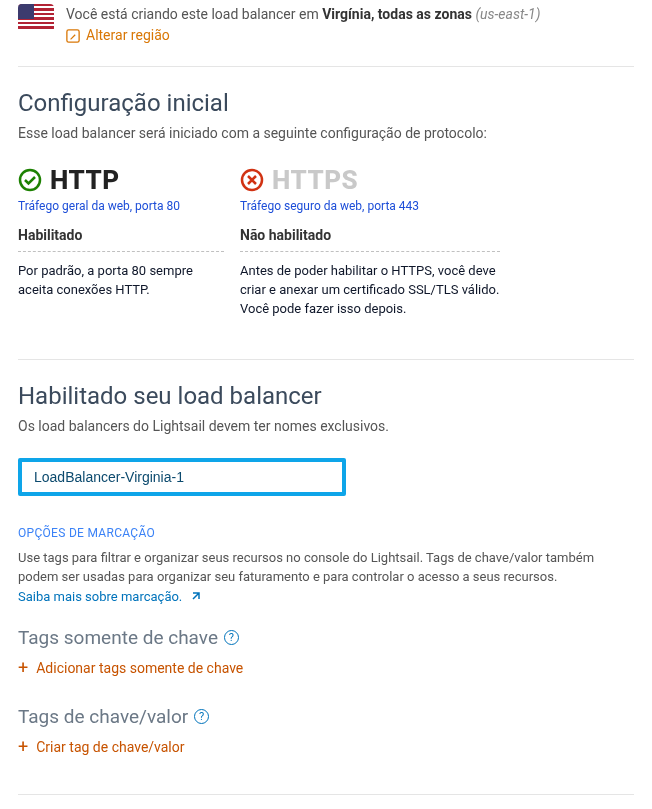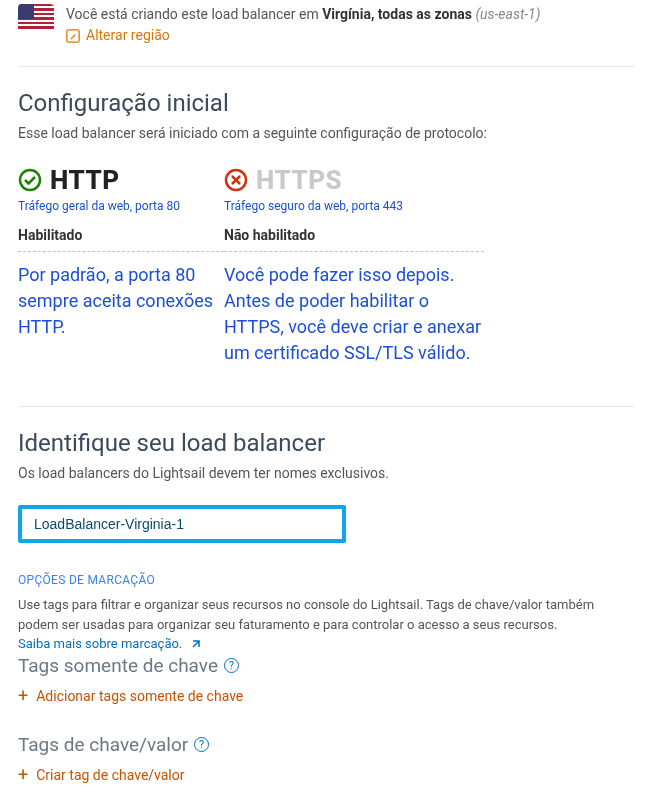--- a/index.html
+++ b/index.html
@@ -8,33 +8,33 @@
 .flag { width: 36px; height: 28px; border-radius: 4px; background: linear-gradient(#b22234 0 8%, #fff 8% 16%, #b22234 16% 24%, #fff 24% 32%, #b22234 32% 40%, #fff 40% 48%, #b22234 48% 56%, #fff 56% 64%, #b22234 64% 72%, #fff 72% 80%, #b22234 80% 88%, #fff 88% 100%); position: relative; flex-shrink: 0; }
 .flag::before { content:""; position:absolute; top:0; left:0; width:16px; height:15px; background:#3c3b6e; border-top-left-radius:4px; }
 .region-text { font-size: 14px; color: #555; line-height: 1.5; }
 .region-text .bold { font-weight: 700; color: #333; }
 .region-text .muted { color: #888; font-style: italic; }
 .change-region { display: inline-flex; align-items: flex-end; gap: 6px; color: #d97706; font-size: 14px; margin-top: 2px; cursor: pointer; }
 .change-region .pencil { width:14px; height:14px; }
 hr.divider { border: none; border-top: 1px solid #e5e5e5; margin: 0 0 22px 0; }
 h2.section-title { font-size: 24px; font-weight: 400; color: #3b4a5c; margin-bottom: 8px; }
 .section-sub { font-size: 14px; color: #555; margin-bottom: 24px; }
-.protocols { display: flex; gap: 0; margin-bottom: 40px; margin-top: 24px; }
+.protocols { display: flex; gap: 16px; margin-bottom: 40px; margin-top: 24px; }
 .proto { width: 206px; }
 .proto + .proto { margin-left: 0; }
 .proto-title-row { display:flex; align-items:center; gap:8px; margin-bottom:4px; }
 .proto-title { font-size: 26px; font-weight: 800; letter-spacing: 0.5px; }
 .proto-title.enabled { color: #222; }
 .proto-title.disabled { color: #c9c9c9; }
 .proto-caption { font-size: 12px; color: #1d4ed8; margin-bottom: 14px; }
 .proto-status { font-size: 14px; font-weight: 700; color: #333; padding-bottom: 8px; border-bottom: 1px dashed #c0c0c0; margin-bottom: 10px; }
-.proto-desc { font-size: 18px; color: #1d4ed8; line-height: 1.45; }
+.proto-desc { font-size: 13px; color: #0f172a; line-height: 1.45; }
 .input-name { width: 328px; height: 38px; border: 4px solid #0ea5e9; border-radius: 2px; padding: 0 12px; font-size: 14px; color: #0c4a6e; margin-bottom: 30px; }
 .small-heading { font-size: 12px; letter-spacing: 0.3px; color: #3b82f6; margin-bottom: 8px; text-transform: uppercase; }
-.small-text { font-size: 13px; color: #555; line-height: 1.5; }
+.small-text { font-size: 13px; color: #555; line-height: 1.5; margin-bottom: 20px; }
 .link { color: #0073bb; cursor: pointer; }
 .link-ext { display:inline-flex; align-items:center; gap:8px; }
 .tag-heading { font-size: 19px; font-weight: 400; color: #6b7886; margin-bottom: 10px; display:flex; align-items:center; gap:6px; }
 .help-icon { width:15px; height:15px; border:1.5px solid #0073bb; border-radius:50%; display:inline-flex; align-items:center; justify-content:center; font-size:11px; color:#0073bb; cursor:pointer; }
 .add-tag { display:inline-flex; align-items:center; gap:8px; color:#c75300; font-size:14px; cursor:pointer; margin-bottom: 28px; }
 .plus-icon { font-size: 18px; font-weight: 400; color:#c75300; line-height:1; }
 svg { display:block; }
 </style>
 </head>
 <body>
@@ -78,28 +78,28 @@
   <div class="proto" style="width:260px">
     <div class="proto-title-row">
       <svg width="24" height="24">
           <circle cx="12" cy="12" r="10" fill="none" stroke="#d13212" stroke-width="2.5"></circle>
           <path d="M8 8 L16 16 M16 8 L8 16" stroke="#d13212" stroke-width="2.5"></path>
         </svg>
       <span class="proto-title disabled">HTTPS</span>
     </div>
     <div class="proto-caption">Tráfego seguro da web, porta 443</div>
     <div class="proto-status">Não habilitado</div>
+    <div class="proto-desc">Antes de poder habilitar o HTTPS, você deve criar e anexar um certificado SSL/TLS válido.</div>
     <div class="proto-desc">Você pode fazer isso depois.</div>
-    <div class="proto-desc">Antes de poder habilitar o HTTPS, você deve criar e anexar um certificado SSL/TLS válido.</div>
   </div>
 </div>
 
 <hr class="divider">
 
-<h2 class="section-title">Identifique seu load balancer</h2>
+<h2 class="section-title">Habilitado seu load balancer</h2>
 <p class="section-sub">Os load balancers do Lightsail devem ter nomes exclusivos.</p>
 
 <input type="text" class="input-name" value="LoadBalancer-Virginia-1" style="">
 
 <div class="small-heading">OPÇÕES DE MARCAÇÃO</div>
 <p class="small-text">
   <span>Use tags para filtrar e organizar seus recursos no console do Lightsail. Tags de chave/valor também podem ser usadas para organizar seu faturamento e para controlar o acesso a seus recursos. </span><span class="link link-ext">
       <span>Saiba mais sobre marcação.</span> 
       <svg width="12" height="12">
         <path d="M3 3 H9 V9 M9 3 L3 9" stroke="#0073bb" stroke-width="1.5" fill="none"></path>

